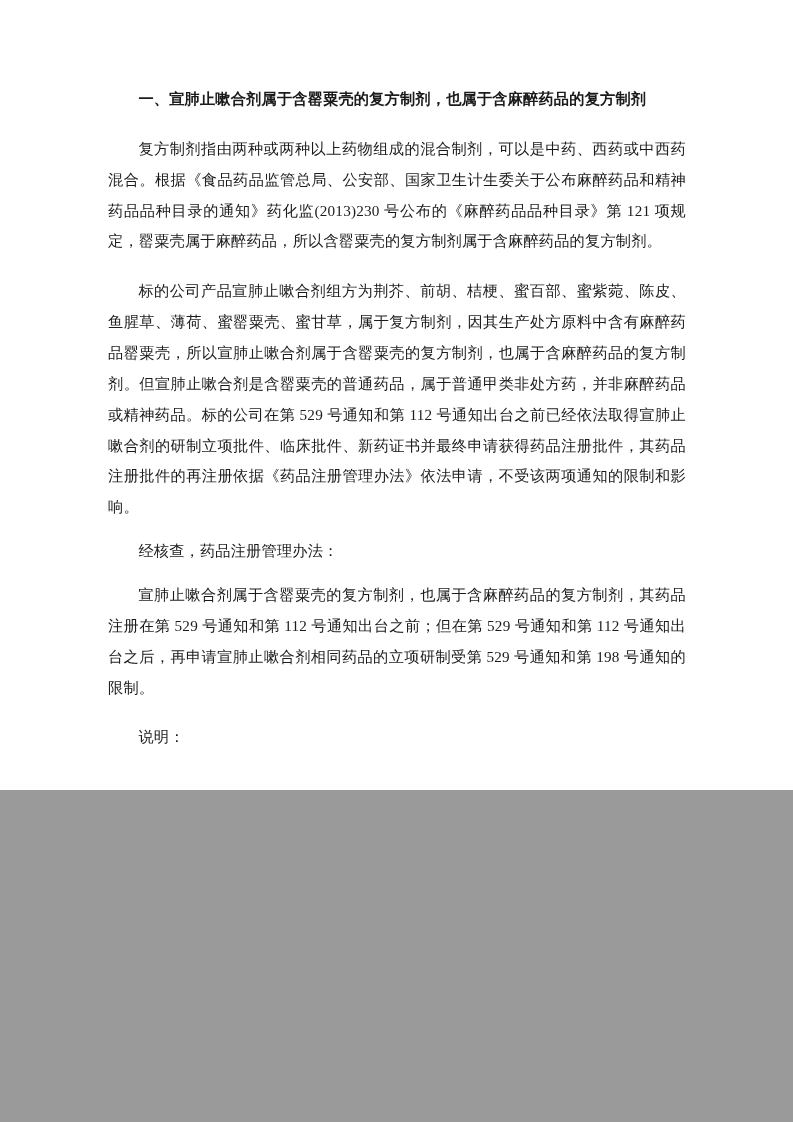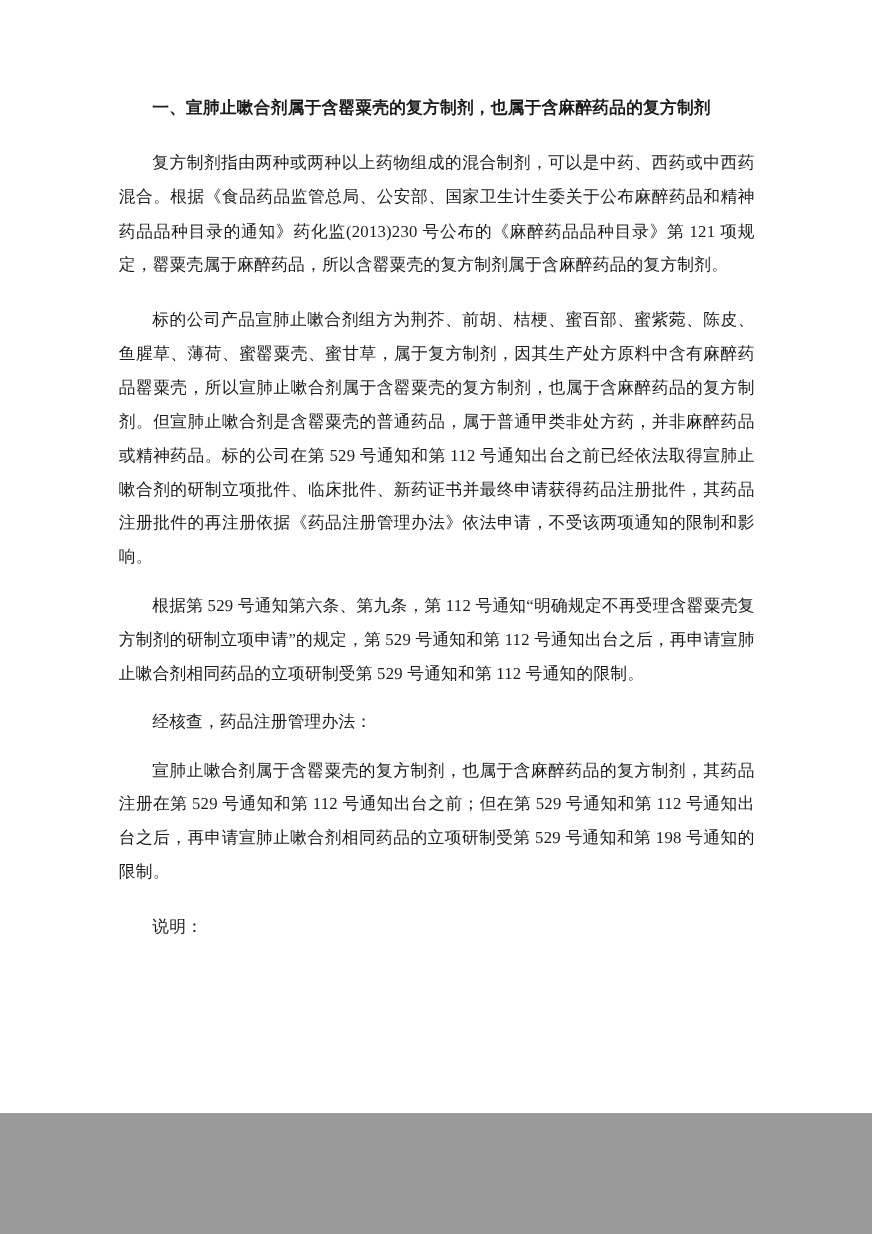--- a/index.html
+++ b/index.html
@@ -6,21 +6,21 @@
     margin: 0;
     padding: 0;
     background: #9a9a9a;
   }
   body {
     font-family: "Liberation Serif", "DejaVu Serif", serif;
   }
   .page {
     position: relative;
     width: 793px;
-    height: 1012px;
+    height: 790px;
     background: #ffffff;
     margin: 0 auto;
     overflow: hidden;
     box-sizing: border-box;
   }
   .content {
     position: absolute;
     left: 108px;
     top: 84px;
     width: 578px;
@@ -66,21 +66,20 @@
 
 <div class="page">
   <div class="content">
 
     <p class="h-sec">一、宣肺止嗽合剂属于含罂粟壳的复方制剂，也属于含麻醉药品的复方制剂</p>
 
     <p class="body-para gap-m">复方制剂指由两种或两种以上药物组成的混合制剂，可以是中药、西药或中西药混合。根据《食品药品监管总局、公安部、国家卫生计生委关于公布麻醉药品和精神药品品种目录的通知》药化监(2013)230 号公布的《麻醉药品品种目录》第 121 项规定，罂粟壳属于麻醉药品，所以含罂粟壳的复方制剂属于含麻醉药品的复方制剂。</p>
 
     <p class="body-para gap-m">标的公司产品宣肺止嗽合剂组方为荆芥、前胡、桔梗、蜜百部、蜜紫菀、陈皮、鱼腥草、薄荷、蜜罂粟壳、蜜甘草，属于复方制剂，因其生产处方原料中含有麻醉药品罂粟壳，所以宣肺止嗽合剂属于含罂粟壳的复方制剂，也属于含麻醉药品的复方制剂。但宣肺止嗽合剂是含罂粟壳的普通药品，属于普通甲类非处方药，并非麻醉药品或精神药品。标的公司在第 529 号通知和第 112 号通知出台之前已经依法取得宣肺止嗽合剂的研制立项批件、临床批件、新药证书并最终申请获得药品注册批件，其药品注册批件的再注册依据《药品注册管理办法》依法申请，不受该两项通知的限制和影响。</p>
 
-    <p class="body-para gap-s">根据第 529 号通知第六条、第九条，第 112 号通知“明确规定不再受理含罂粟壳复方制剂的研制立项申请”的规定，第 529 号通知和第 112 号通知出台之后，再申请宣肺止嗽合剂相同药品的立项研制受第 529 号通知和第 112 号通知的限制。</p>
 
 
     <p class="body-para gap-s">经核查，药品注册管理办法：</p>
 
     <p class="body-para gap-s">宣肺止嗽合剂属于含罂粟壳的复方制剂，也属于含麻醉药品的复方制剂，其药品注册在第 529 号通知和第 112 号通知出台之前；但在第 529 号通知和第 112 号通知出台之后，再申请宣肺止嗽合剂相同药品的立项研制受第 529 号通知和第 198 号通知的限制。</p>
 
 
     <p class="body-para gap-m">说明：</p>
 
   </div>

